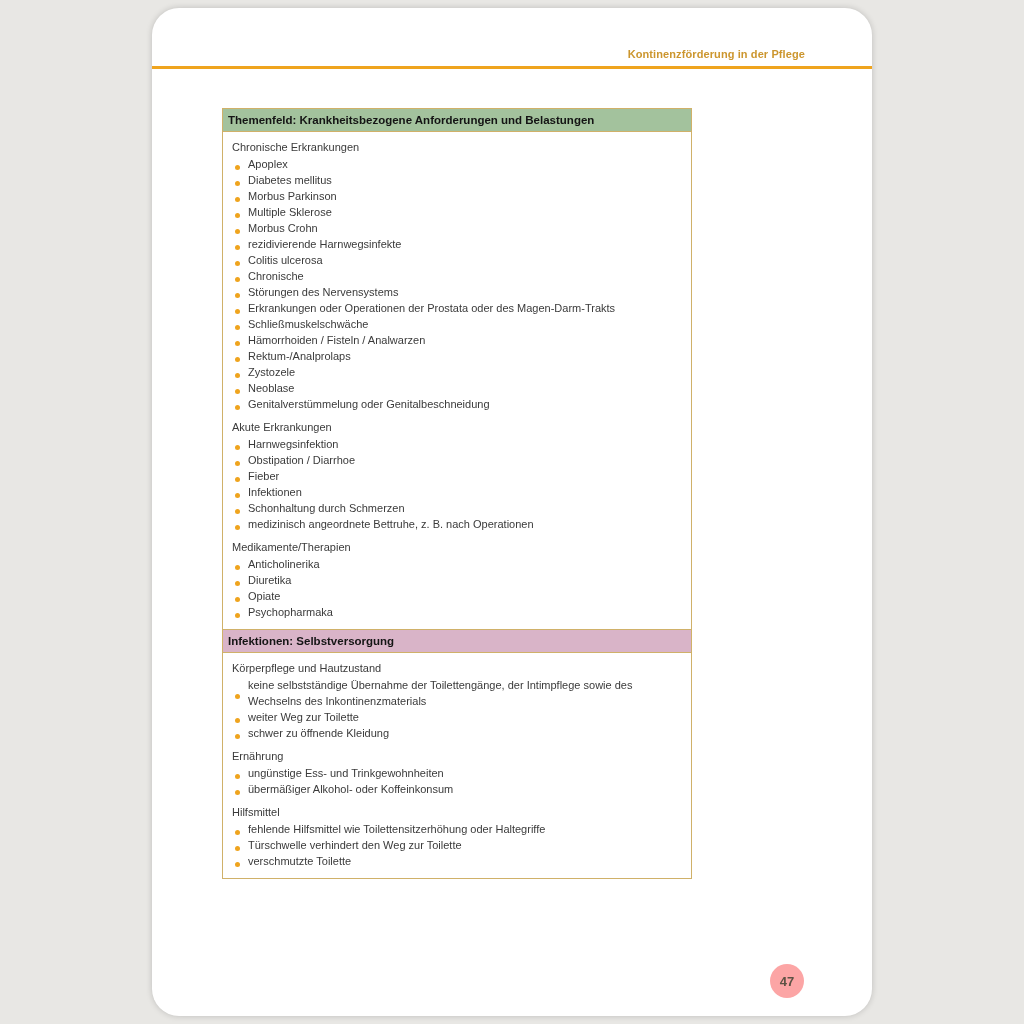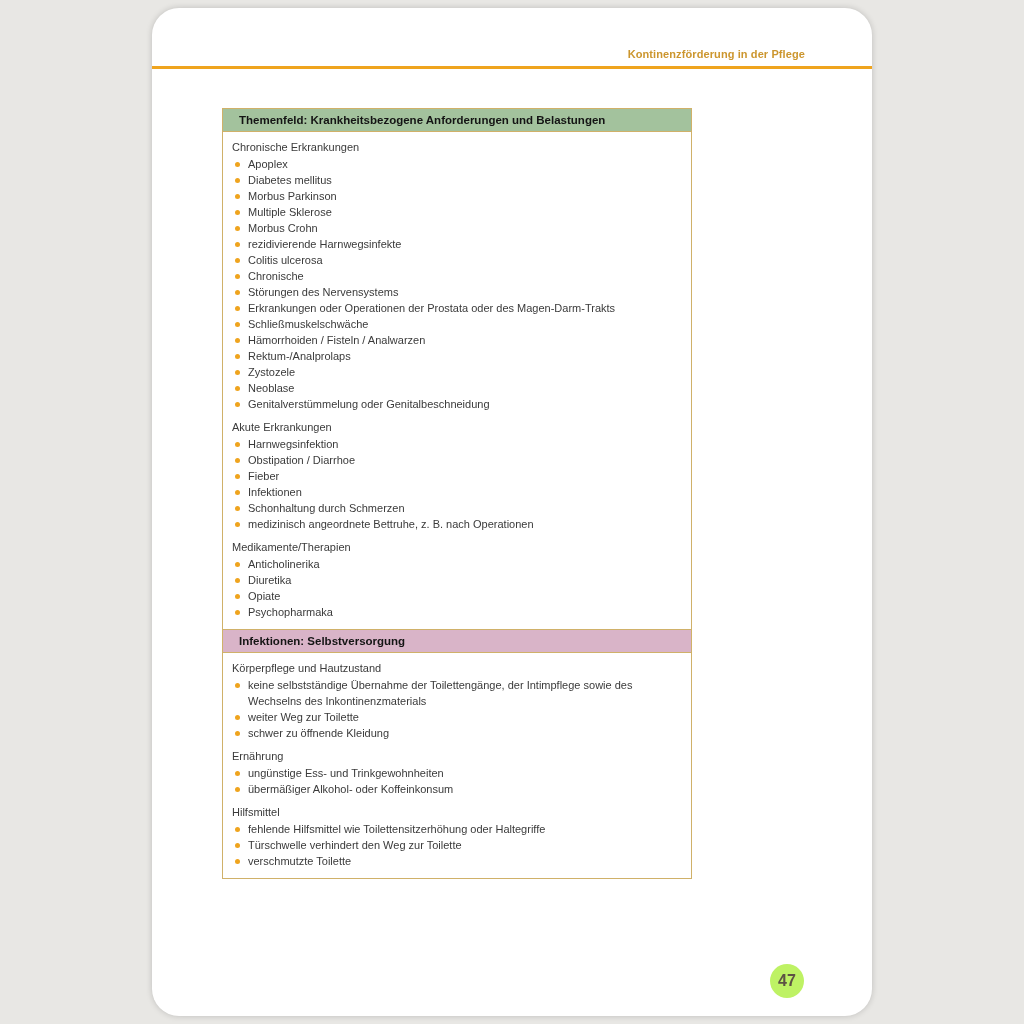--- a/index.html
+++ b/index.html
@@ -23,46 +23,46 @@
   }
   .header-rule {
     position:absolute; top:58px; left:0; width:100%; height:2.5px;
     background:#efa41e;
   }
   .themen-table {
     position:absolute; left:70px; top:100px; width:470px;
     border:1px solid #d0b169; background:#ffffff;
   }
   .section-header {
-    padding:4px 5px 4px 16px;
+    padding:4px 5px 4px 5px;
     font-size:11.5px; font-weight:700; color:#141414; line-height:14px;
     border-bottom:1px solid #d0b169;
   }
   .section-header.green { background:#a3c29d; }
   .section-header.pink  { background:#d9b4c8; border-top:1px solid #d0b169; }
   .section-body { padding:7px 8px 9px 9px; }
   .group + .group { margin-top:7px; }
   .group-label {
     font-size:11px; color:#3a3a3a; line-height:16px; margin-bottom:1px;
   }
   ul.items { list-style:none; }
   li.item {
-    display:flex; align-items:flex-start;
+    display:flex; align-items:center;
     font-size:11px; color:#3a3a3a; line-height:16px;
   }
   .bullet {
     flex:0 0 auto; width:5px; height:5px; border-radius:50%;
     background:#efa41e; margin:6px 8px 0 3px;
   }
   .item-text { flex:1 1 auto; }
   .page-badge {
     position:absolute; left:618px; top:956px; width:34px; height:34px;
-    border-radius:50%; background:#bef264;
+    border-radius:50%; background:#fca5a5;
     display:flex; align-items:center; justify-content:center;
-    font-size:16px; font-weight:700; color:#5d5244;
+    font-size:13px; font-weight:700; color:#5d5244;
   }
 </style>
 </head>
 <body>
 
 <div class="sheet">
 
   <div class="running-header">
     <span>Kontinenzförderung in der Pflege</span>
   </div>

